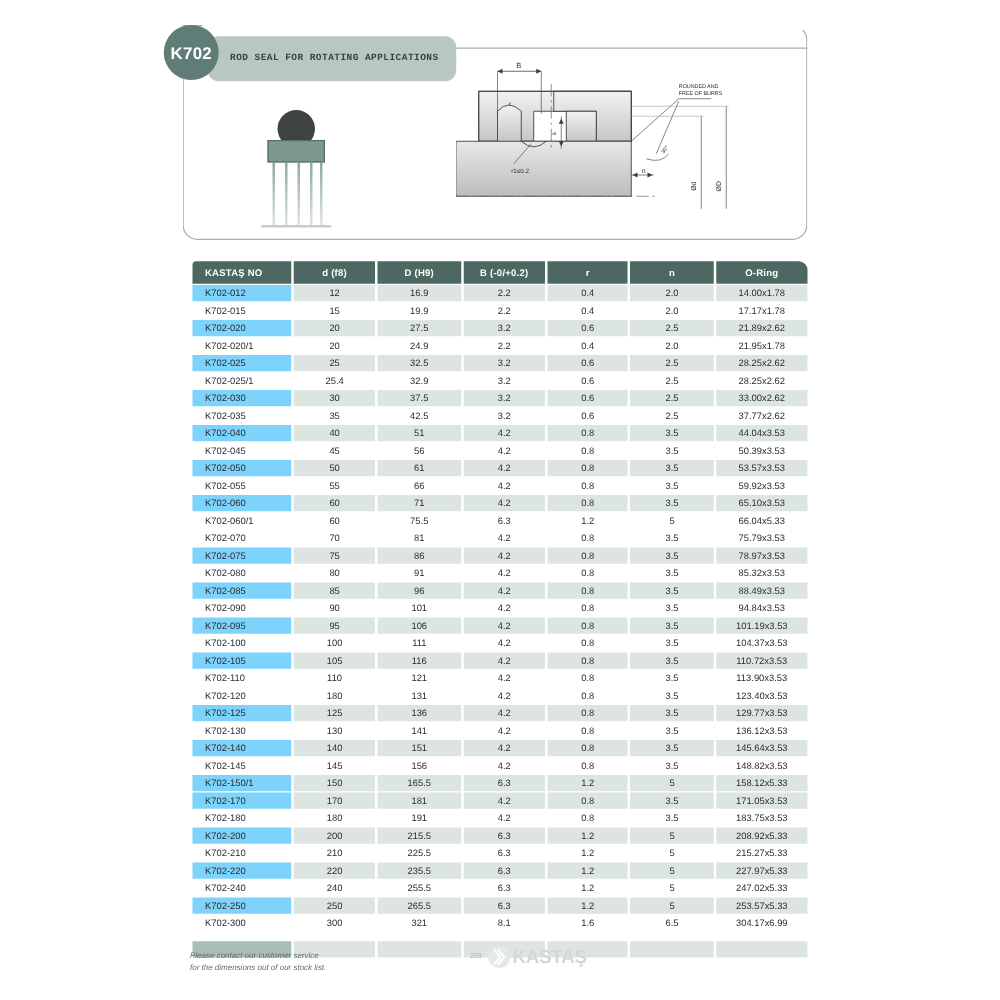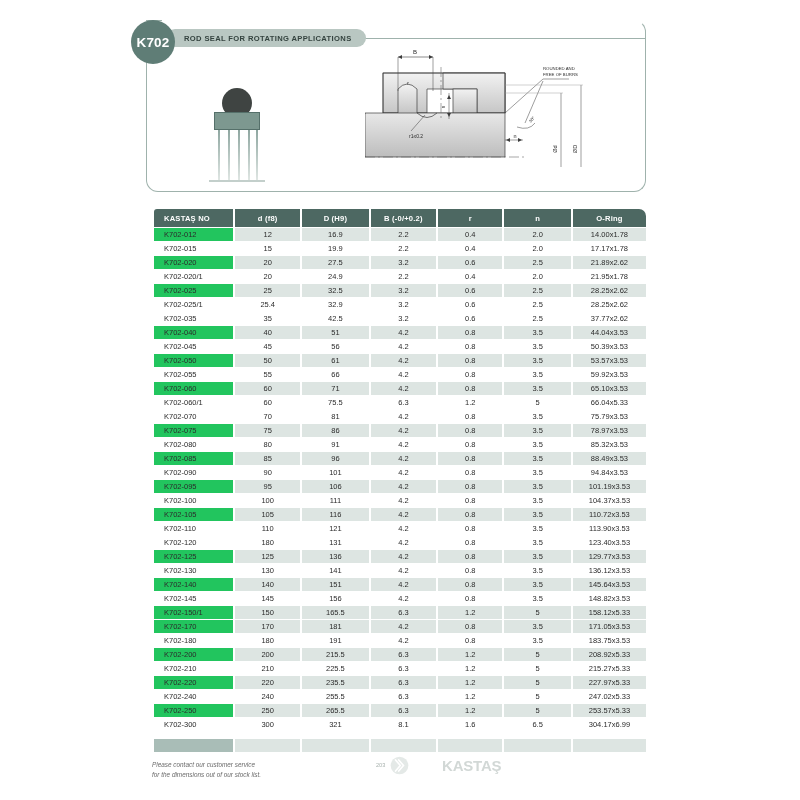--- a/index.html
+++ b/index.html
@@ -18,25 +18,25 @@
   .code-circle {
     position:absolute; left:131px; top:20px;
     width:44px; height:44px; border-radius:50%;
     background:#5f7d76;
     display:flex; align-items:center; justify-content:center;
     color:#ffffff; font-size:13.5px; font-weight:bold; letter-spacing:.2px;
     z-index:4;
   }
   .title-pill {
     position:absolute; left:166px; top:29px;
-    height:18px; padding:0 14px 0 18px;
+    height:36px; padding:0 14px 0 18px;
     background:#b9c7c2; border-radius:9px;
     display:flex; align-items:center;
     color:#34433f; font-size:7.6px; font-weight:bold; letter-spacing:.35px;
-    z-index:3; white-space:nowrap;
+    z-index:3; white-space:nowrap;font-family:Liberation Mono, monospace;
   }
   .title-rule {
     position:absolute; left:320px; top:37.5px; width:326px; height:1px;
     background:#9fb2ac; z-index:1;
   }
 
   
   .draw-frame {
     position:absolute; left:146px; top:20px; width:500px; height:172px;
     border:1px solid #9fb2ac; border-radius:12px;
@@ -80,21 +80,21 @@
     font-size:7.6px; font-weight:bold; letter-spacing:.2px;
     height:18px; padding:0; white-space:nowrap;
   }
   table.spec th.first { text-align:left; padding-left:10px; border-top-left-radius:3px; border-bottom-left-radius:0;margin-top:33px; }
   table.spec th.last { border-top-right-radius:7px; }
   table.spec td {
     font-size:7.5px; height:13px; padding:0; text-align:center;
     color:#2b2b2b; white-space:nowrap;
   }
   table.spec td.first { text-align:left; padding-left:10px; }
-  tr.odd td.first { background:#22c55e; }
+  tr.odd td.first { background:#7dd3fc; }
   tr.odd td.rest  { background:#dde5e2; }
   tr.even td { background:transparent; }
   tr.blank td { height:13px; }
   tr.blank td.first { background:#a9bdb7; }
   tr.blank td.rest  { background:#dde5e2; }
   tr.spacer td { height:6px; background:transparent; }
 
   
   col.c1 { width:80px; } col.c2 { width:66px; } col.c3 { width:68px; }
   col.c4 { width:66px; } col.c5 { width:66px; } col.c6 { width:68px; }
@@ -103,21 +103,21 @@
   
   .footer { position:absolute; left:0; bottom:0; width:800px; height:40px; }
   .footer-note {
     position:absolute; left:152px; top:0;
     font-size:6.4px; font-style:italic; color:#6a6a6a; line-height:1.55;
   }
   .page-num {
     position:absolute; left:376px; top:2px;
     font-size:5.6px; color:#a8b2ae;
   }
-  .logo { position:absolute; left:390px; top:-4px; display:flex; align-items:center;gap:32px; }
+  .logo { position:absolute; left:390px; top:-4px; display:flex; align-items:center; }
   .logo-mark { width:19px; height:19px; }
   .logo-text {
     font-size:15px; font-weight:bold; color:#d2d8d6;
     letter-spacing:-.2px; margin-left:1px;
   }
 </style>
 </head>
 <body>
 
 <div class="page">
@@ -283,20 +283,29 @@
           </tr>
           <tr class="even">
             <td class="first">K702-025/1</td>
             <td class="rest">25.4</td>
             <td class="rest">32.9</td>
             <td class="rest">3.2</td>
             <td class="rest">0.6</td>
             <td class="rest">2.5</td>
             <td class="rest">28.25x2.62</td>
           </tr>
+          <tr class="odd">
+            <td class="first">K702-030</td>
+            <td class="rest">30</td>
+            <td class="rest">37.5</td>
+            <td class="rest">3.2</td>
+            <td class="rest">0.6</td>
+            <td class="rest">2.5</td>
+            <td class="rest">33.00x2.62</td>
+          </tr>
           <tr class="even">
             <td class="first">K702-035</td>
             <td class="rest">35</td>
             <td class="rest">42.5</td>
             <td class="rest">3.2</td>
             <td class="rest">0.6</td>
             <td class="rest">2.5</td>
             <td class="rest">37.77x2.62</td>
           </tr>
           <tr class="odd">

